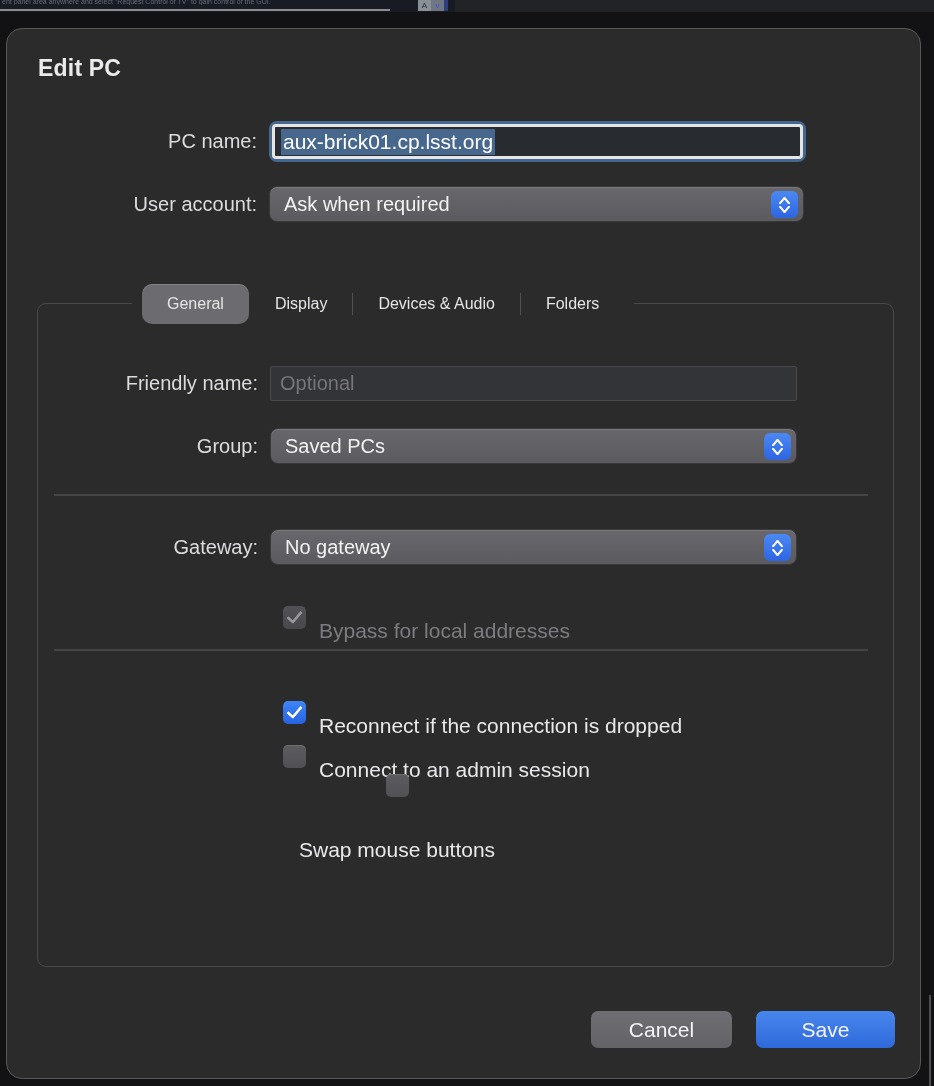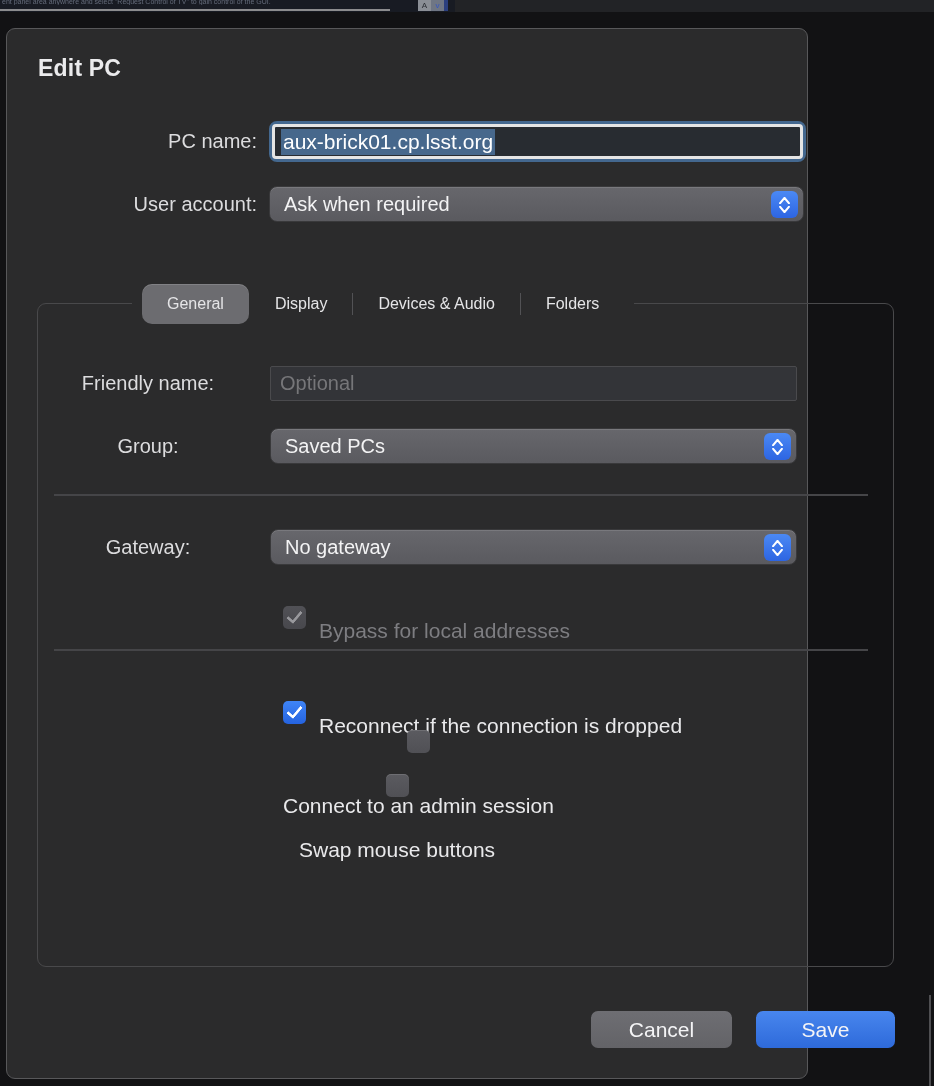--- a/index.html
+++ b/index.html
@@ -11,22 +11,22 @@
   .bg-strip-text { position:absolute; left:2px; top:-2px; width:400px; font-size:7px; color:#646b7a; white-space:nowrap; overflow:hidden; }
   .bg-scroll-line { position:absolute; left:0; top:9px; width:390px; height:2px; background:#8c8c8e; }
   .bg-icon-cluster { position:absolute; left:418px; top:0; width:30px; height:11px; display:flex; }
   .bg-ic-a { width:13px; height:11px; background:#8b8f96; color:#2a2d33; font-size:8px; text-align:center; line-height:11px; }
   .bg-ic-b { width:13px; height:11px; background:#6f7684; color:#3556c0; font-size:8px; text-align:center; line-height:11px; }
   .bg-ic-bar { width:4px; height:11px; background:#2b3f7e; }
   .bg-right { position:absolute; left:455px; top:0; width:479px; height:12px; background:#222326; }
   .bg-edge-line { position:absolute; left:929px; top:995px; width:2px; height:91px; background:#4f4f52; }
 
   
-  .dialog { position:absolute; left:6px; top:28px; width:802px; height:1051px;
-            background:#2b2b2c; border:1.5px solid #58585a; border-radius:9px; }
+  .dialog { position:absolute; left:6px; top:28px; width:915px; height:1051px;
+            background:#2b2b2c; border:1.5px solid #58585a; border-radius:16px; }
 
   .dlg-title { position:absolute; left:31px; top:26px; font-size:23px; font-weight:700; color:#ebebed; letter-spacing:.2px; }
 
   
   .form-row { position:absolute; left:0; width:100%; display:flex; align-items:center; }
   .row-label { width:262px; text-align:right; padding-right:12px; font-size:20px; color:#dcdcde; }
 
   
   .focus-wrap { width:537px; height:41px; border:3px solid #44688f; border-radius:8px; background:#44688f; }
   .text-input { width:100%; height:100%; background:#282c31; border:3px solid #e5e5e5; border-radius:4px;
@@ -54,21 +54,21 @@
   .groupbox { position:absolute; left:30px; top:274px; width:857px; height:664px;
               border:1px solid #49494b; border-radius:9px; }
   .tabbar { position:absolute; left:125px; top:255px; height:40px; display:flex; align-items:center;
             background:#2b2b2c; padding:0 10px; z-index:2; }
   .tab { font-size:16px; color:#e5e5e7; padding:0 25px; height:40px; display:flex; align-items:center; cursor:default; }
   .tab.selected { background:#6c6c70; border-radius:10px; box-shadow:inset 0 1px 0 rgba(255,255,255,.15); }
   .tab-div { width:1px; height:22px; background:#525255; }
   .tab-div.hidden { background:transparent; }
 
   .gb-row { position:absolute; left:0; width:100%; display:flex; align-items:center; }
-  .gb-label { width:232px; text-align:center; padding-right:12px; font-size:20px; color:#dcdcde; }
+  .gb-label { width:232px; text-align:right; padding-right:12px; font-size:20px; color:#dcdcde; }
   .separator { position:absolute; left:16px; width:814px; height:2px; background:#454548; }
 
   
   .cb-row { position:absolute; display:flex; align-items:center; gap:13px; }
   .checkbox { width:23px; height:23px; border-radius:5px; display:flex; align-items:center; justify-content:center; }
   .checkbox.unchecked { background:linear-gradient(180deg,#5b5b60,#505055); box-shadow:inset 0 1px 0 rgba(255,255,255,.12); }
   .checkbox.checked-blue { background:linear-gradient(180deg,#3f85f7,#2563e0); }
   .checkbox.checked-gray { background:linear-gradient(180deg,#515156,#48484d); }
   .checkbox.checked-blue::after, .checkbox.checked-gray::after {
      content:""; width:6px; height:12px; border-right:3px solid #ffffff; border-bottom:3px solid #ffffff;
@@ -169,21 +169,21 @@
       <div class="checkbox checked-gray"></div>
       <div class="cb-label disabled">Bypass for local addresses</div>
     </div>
 
     <div class="separator" style="top:345px;"></div>
 
     <div class="cb-row" style="left:245px; top:382px;">
       <div class="checkbox checked-blue"></div>
       <div class="cb-label">Reconnect if the connection is dropped</div>
     </div>
-    <div class="cb-row" style="left:245px; top:426px;flex-direction:column;">
+    <div class="cb-row" style="left:245px; top:426px;">
       <div class="checkbox unchecked"></div>
       <div class="cb-label">Connect to an admin session</div>
     </div>
     <div class="cb-row" style="left:261px; top:470px;flex-direction:column;">
       <div class="checkbox unchecked"></div>
       <div class="cb-label">Swap mouse buttons</div>
     </div>
   </div>
 
   <div class="tabbar">

